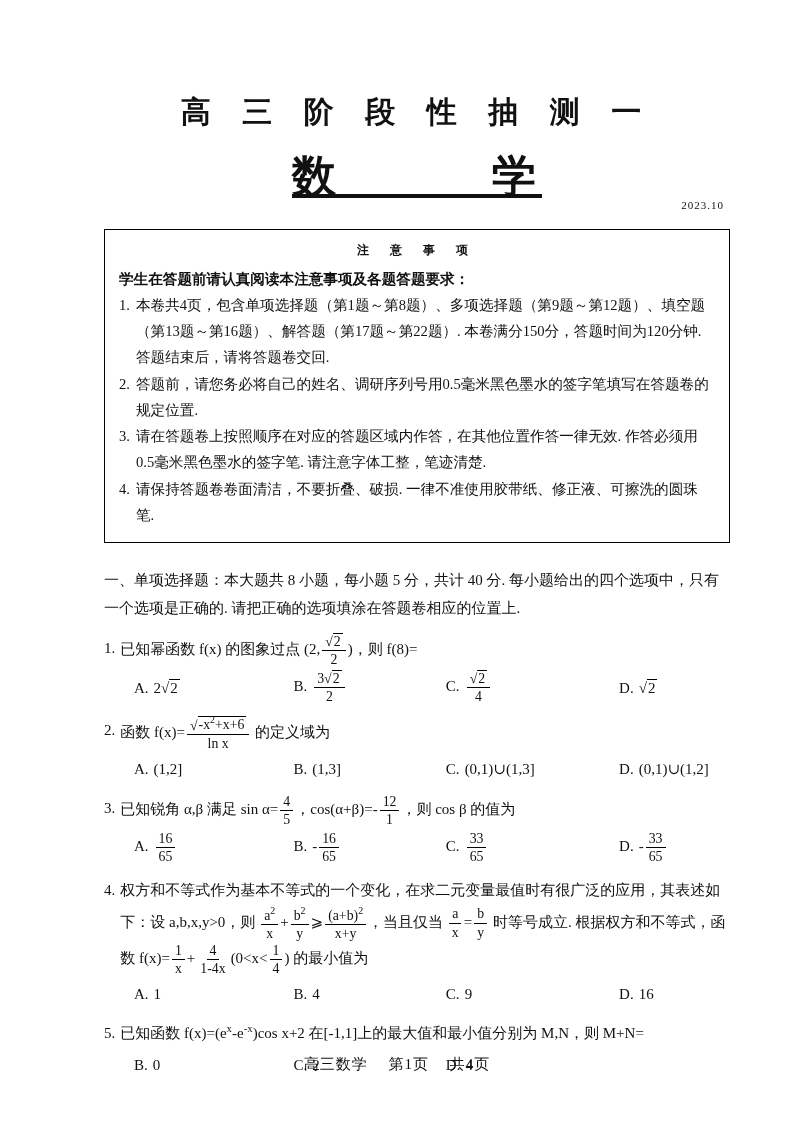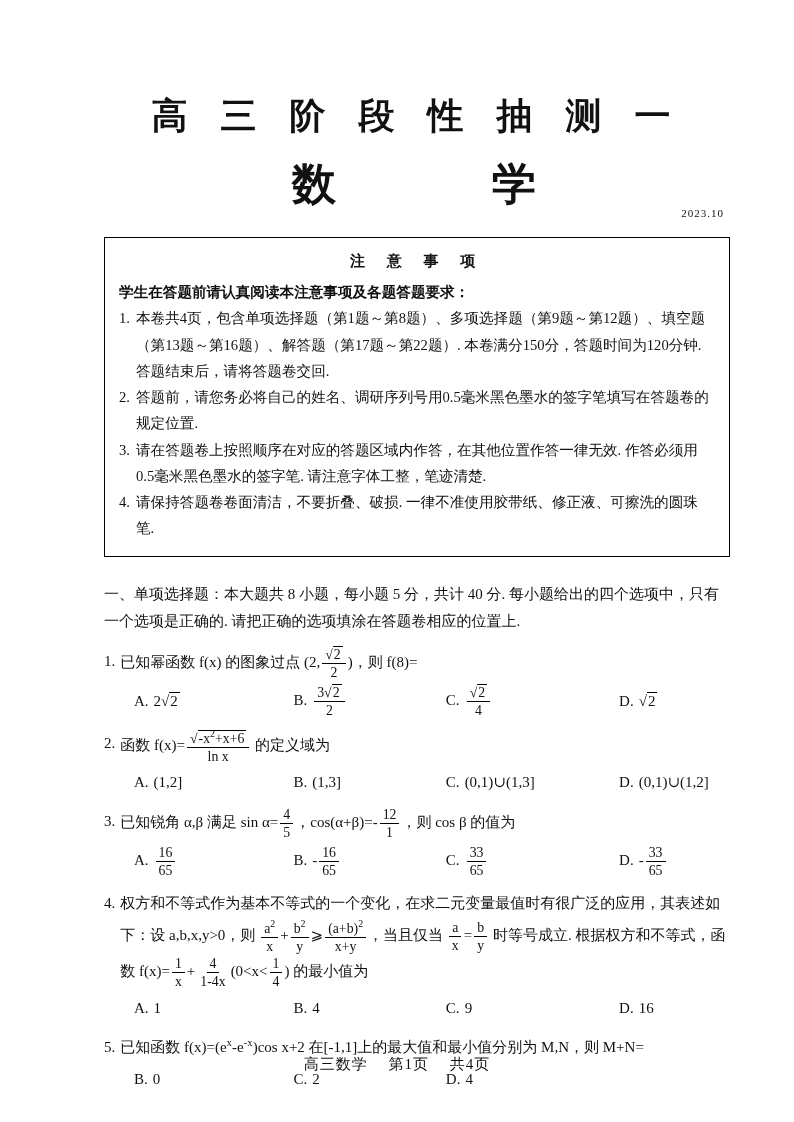--- a/index.html
+++ b/index.html
@@ -6,33 +6,33 @@
   .page{
     width:794px;height:1122px;margin:0 auto;background:#ffffff;
     position:relative;overflow:hidden;color:#111;
     font-family:"Liberation Serif","DejaVu Serif",serif;
     font-size:15px;
   }
   .content{padding:92px 64px 0 104px;}
 
   
   .main-title{
-    text-align:center;font-size:36px;font-weight:bold;
+    text-align:center;font-size:30px;font-weight:bold;
     letter-spacing:12px;margin:0 0 14px 0;
   }
   .subject-row{position:relative;text-align:center;margin:6px 0 10px 0;height:66px;}
-  .subject-title{font-size:44px;font-weight:bold;letter-spacing:6px;line-height:60px;}
+  .subject-title{font-size:44px;font-weight:bold;letter-spacing:6px;line-height:60px;text-decoration:underline;}
   .exam-date{position:absolute;right:6px;bottom:2px;font-size:11px;letter-spacing:1px;}
 
   
   .notice-box{
     border:1.5px solid #000;margin-top:16px;padding:8px 14px 14px 14px;
     line-height:1.8;font-size:14.6px;
   }
-  .notice-title{text-align:center;font-weight:bold;font-size:15px;letter-spacing:9px;margin:2px 0 4px 0;}
+  .notice-title{text-align:center;font-weight:bold;font-size:12px;letter-spacing:9px;margin:2px 0 4px 0;}
   .notice-intro{font-weight:bold;}
   .notice-item{display:flex;}
   .ni-num{flex:0 0 17px;}
   .ni-text{flex:1;}
 
   
   .section-heading{margin-top:24px;line-height:1.85;}
   .section-heading b{font-weight:normal;}
   .questions{margin-top:10px;}
   .question{margin-top:9px;}

